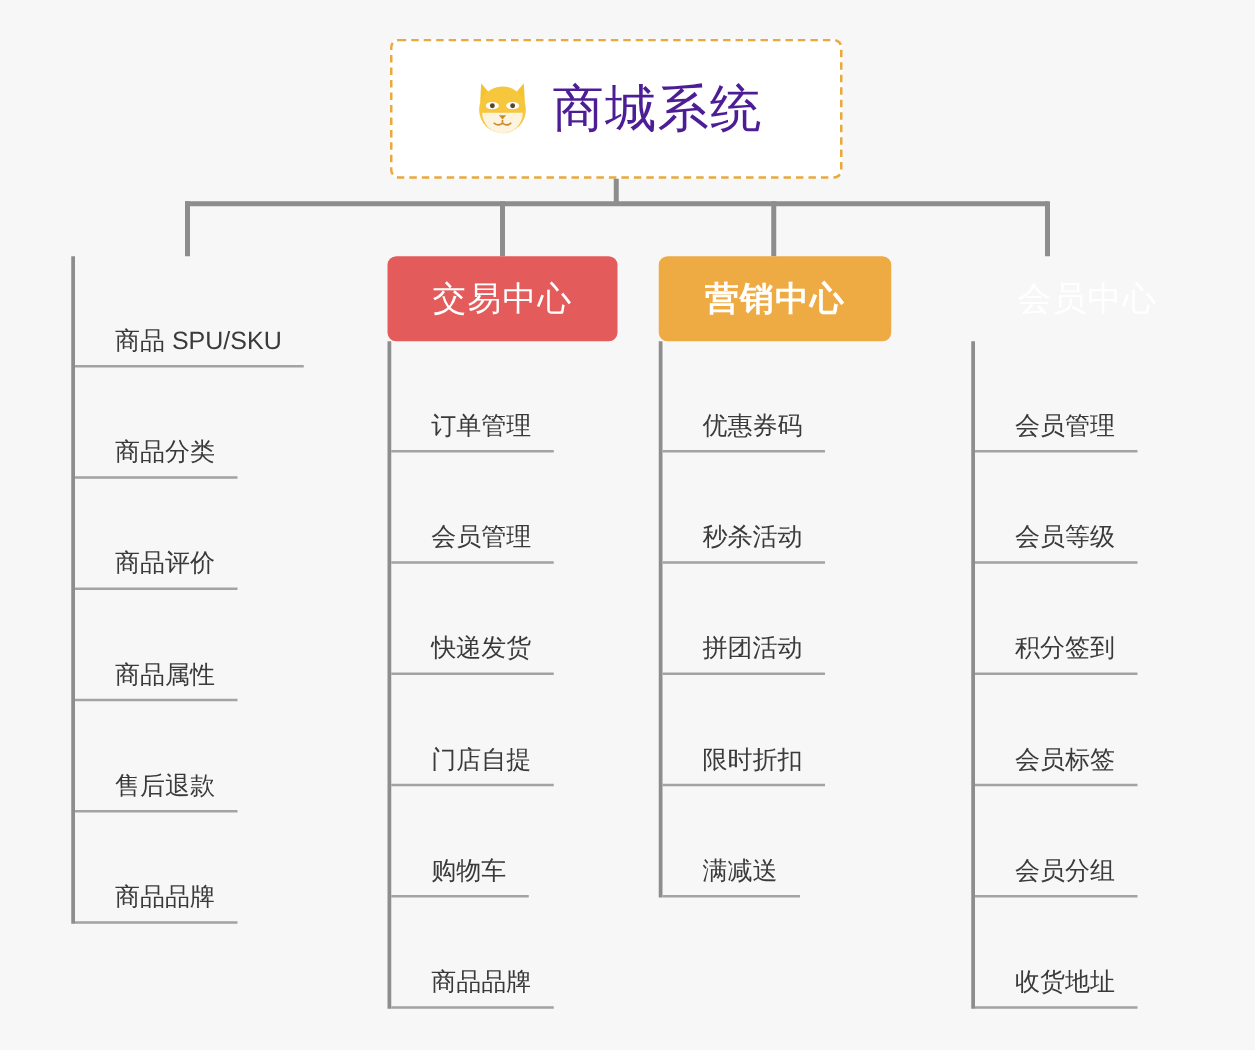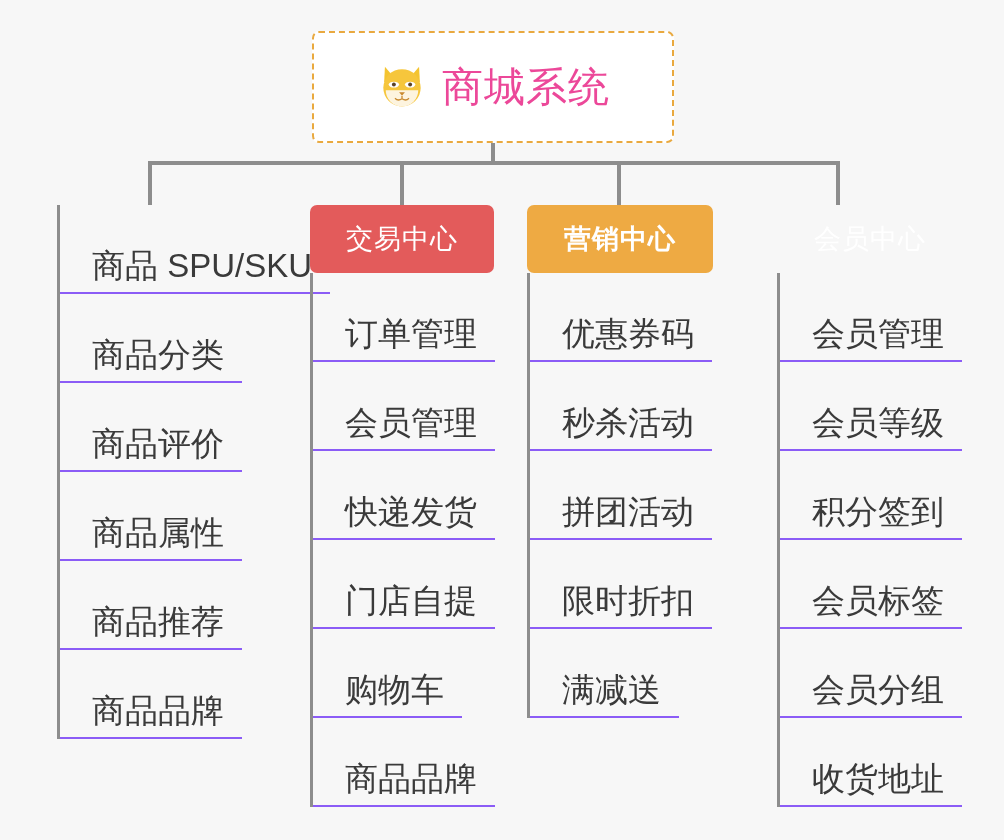--- a/index.html
+++ b/index.html
@@ -113,23 +113,23 @@
     margin-top: 0;
   }
   .leaf-item {
     height: 89px;
     position: relative;
     display: flex;
     align-items: flex-end;
   }
   .leaf-inner {
     display: inline-block;
-    border-bottom: 2px solid #8b5cf6;
+    border-bottom: 2px solid #a3a3a3;
     padding: 0 18px 6px 32px;
-    font-size: 33px;
+    font-size: 20px;
     color: #3a3a3a;
     white-space: nowrap;
     line-height: 1.18;
   }
 </style>
 </head>
 <body style="background: rgb(247, 247, 247);">
 
 <div id="diagram">
 
@@ -142,21 +142,21 @@
       <path d="M12 36 a20 20 0 0 0 40 0 z" fill="#fdf4df"></path>
       <ellipse cx="22" cy="29" rx="6.4" ry="3.6" fill="#ffffff"></ellipse>
       <ellipse cx="42" cy="29" rx="6.4" ry="3.6" fill="#ffffff"></ellipse>
       <ellipse cx="22" cy="29" rx="2.4" ry="2.4" fill="#5a4326"></ellipse>
       <ellipse cx="42" cy="29" rx="2.4" ry="2.4" fill="#5a4326"></ellipse>
       <path d="M28.4 38.5 h7.2 l-3.6 4.2 z" fill="#c98a2e"></path>
       <path d="M32 43 v3.4" stroke="#c98a2e" stroke-width="1.6" fill="none"></path>
       <path d="M32 46.4 q-5 3.4 -8.6 -0.6" stroke="#c98a2e" stroke-width="1.6" fill="none"></path>
       <path d="M32 46.4 q5 3.4 8.6 -0.6" stroke="#c98a2e" stroke-width="1.6" fill="none"></path>
     </svg>
-    <span class="root-title" style="color: #ec4899;">商城系统</span>
+    <span class="root-title" style="color: #4c1d95;">商城系统</span>
   </div>
 
   <div class="conn conn-stem" style="background: rgb(141, 141, 141);"></div>
   <div class="conn conn-bus" style="background: rgb(141, 141, 141);"></div>
   <div class="conn conn-drop drop-1" style="background: rgb(141, 141, 141);"></div>
   <div class="conn conn-drop drop-2" style="background: rgb(141, 141, 141);"></div>
   <div class="conn conn-drop drop-3" style="background: rgb(141, 141, 141);"></div>
   <div class="conn conn-drop drop-4" style="background: rgb(141, 141, 141);"></div>
 
   <div class="branch branch-1">
@@ -167,21 +167,21 @@
       <li class="leaf-item">
           <span class="leaf-inner">商品分类</span>
         </li>
       <li class="leaf-item">
           <span class="leaf-inner">商品评价</span>
         </li>
       <li class="leaf-item">
           <span class="leaf-inner">商品属性</span>
         </li>
       <li class="leaf-item">
-          <span class="leaf-inner">商品推荐</span>
+          <span class="leaf-inner">售后退款</span>
         </li>
       <li class="leaf-item">
           <span class="leaf-inner">商品品牌</span>
         </li>
     </ul>
   </div>
 
   <div class="branch branch-2">
     <div class="branch-header" data-color="branches.1.color" style="background-color: rgb(227, 91, 91); text-align: right;">
       <span>交易中心</span>

